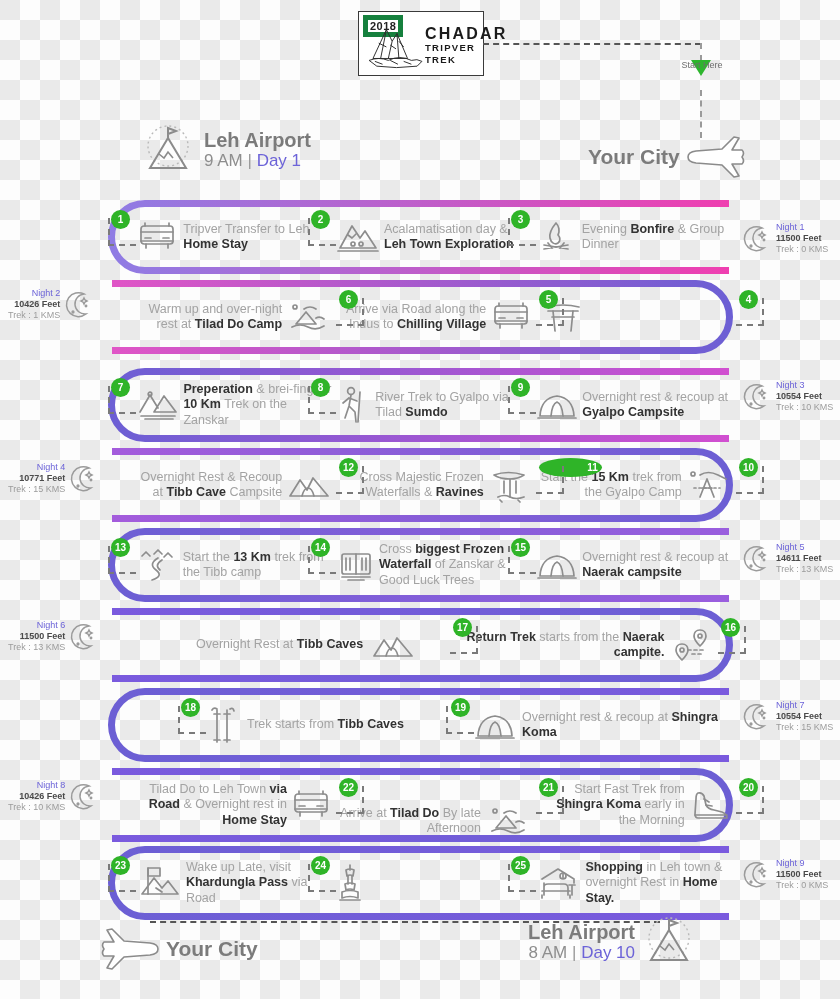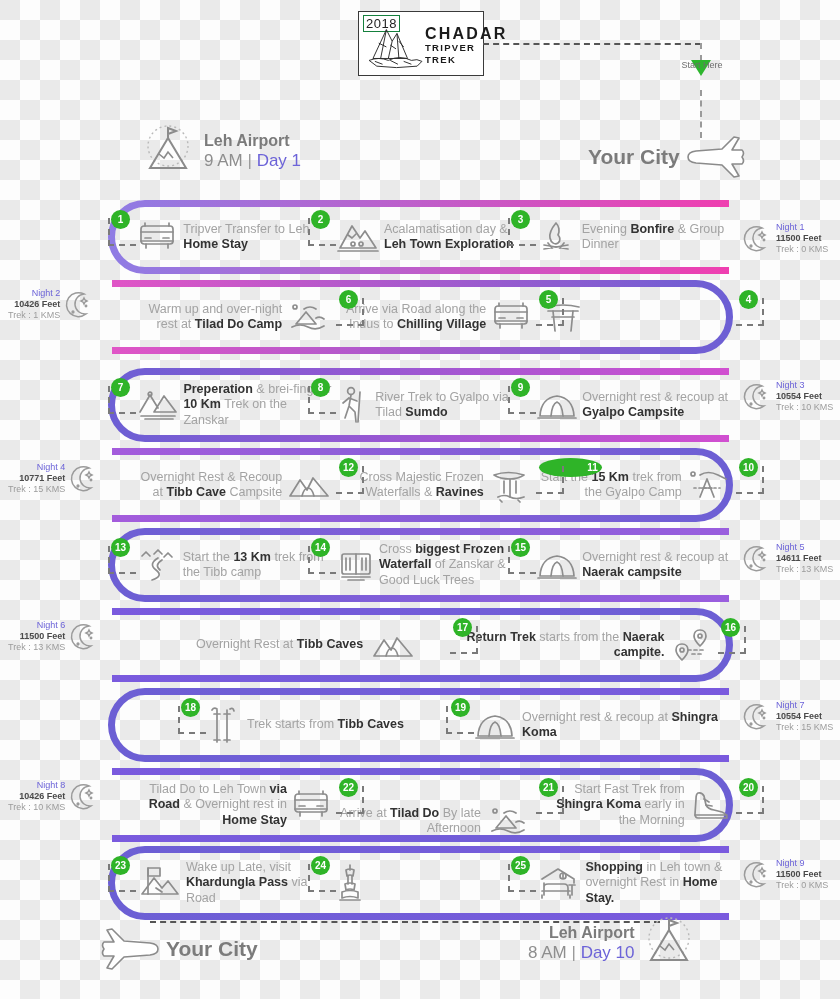--- a/index.html
+++ b/index.html
@@ -14,42 +14,42 @@
   }
   .canvas{position:absolute;inset:0;}
 
   
   #logo{
     position:absolute;left:358px;top:11px;width:124px;height:63px;
     border:1px solid #3a3a3a;background:#fff;
     display:flex;align-items:center;
   }
   #logo .yr{
-    position:absolute;left:4px;top:3px;font-size:13px;font-weight:normal;
-    letter-spacing:.5px;color:#222;border:1px solid #15803d;padding:0 2px;
+    position:absolute;left:4px;top:3px;font-size:11px;font-weight:bold;
+    letter-spacing:.5px;color:#222;border:5px solid #15803d;padding:0 2px;
     font-family:"Liberation Sans", sans-serif;
   }
   #logo .mtn{position:absolute;left:8px;top:10px;width:58px;height:48px;}
   #logo .words{position:absolute;left:66px;top:14px;text-align:left;}
   #logo .w1{font-size:16px;font-weight:bold;letter-spacing:2.2px;color:#1b1b1b;line-height:16px;}
   #logo .w2{font-size:9.5px;font-weight:bold;letter-spacing:1.3px;color:#1b1b1b;line-height:12px;}
 
   
   .dash-h{position:absolute;border-top:2px dashed #555;height:0;}
   .dash-v{position:absolute;border-left:2px dashed #9a9a9a;width:0;}
 
   #start-here{position:absolute;left:663px;top:60px;width:78px;text-align:center;
     font-size:9px;color:#6d6d6d;}
   #start-arrow{position:absolute;left:691px;top:60px;width:0;height:0;
     border-left:10px solid transparent;border-right:10px solid transparent;
     border-top:16px solid #2db52d;}
 
   
   .terminal{position:absolute;display:flex;align-items:center;}
-  .term-name{font-size:16px;font-weight:bold;color:#7b7b7b;line-height:21px;}
+  .term-name{font-size:20px;font-weight:bold;color:#7b7b7b;line-height:21px;}
   .term-sub{font-size:17px;color:#8e8e8e;line-height:20px;}
   .term-sub b{font-weight:normal;color:#6c63d8;}
   .term-sub .pipe{color:#9a9a9a;}
 
   
   .row{position:absolute;height:74px;}
 
   .cell{position:absolute;display:flex;align-items:center;height:74px;}
   .cell .txt{font-size:12.5px;line-height:15.5px;color:#a3a3a3;}
   .cell .txt b{color:#333;font-weight:bold;}

